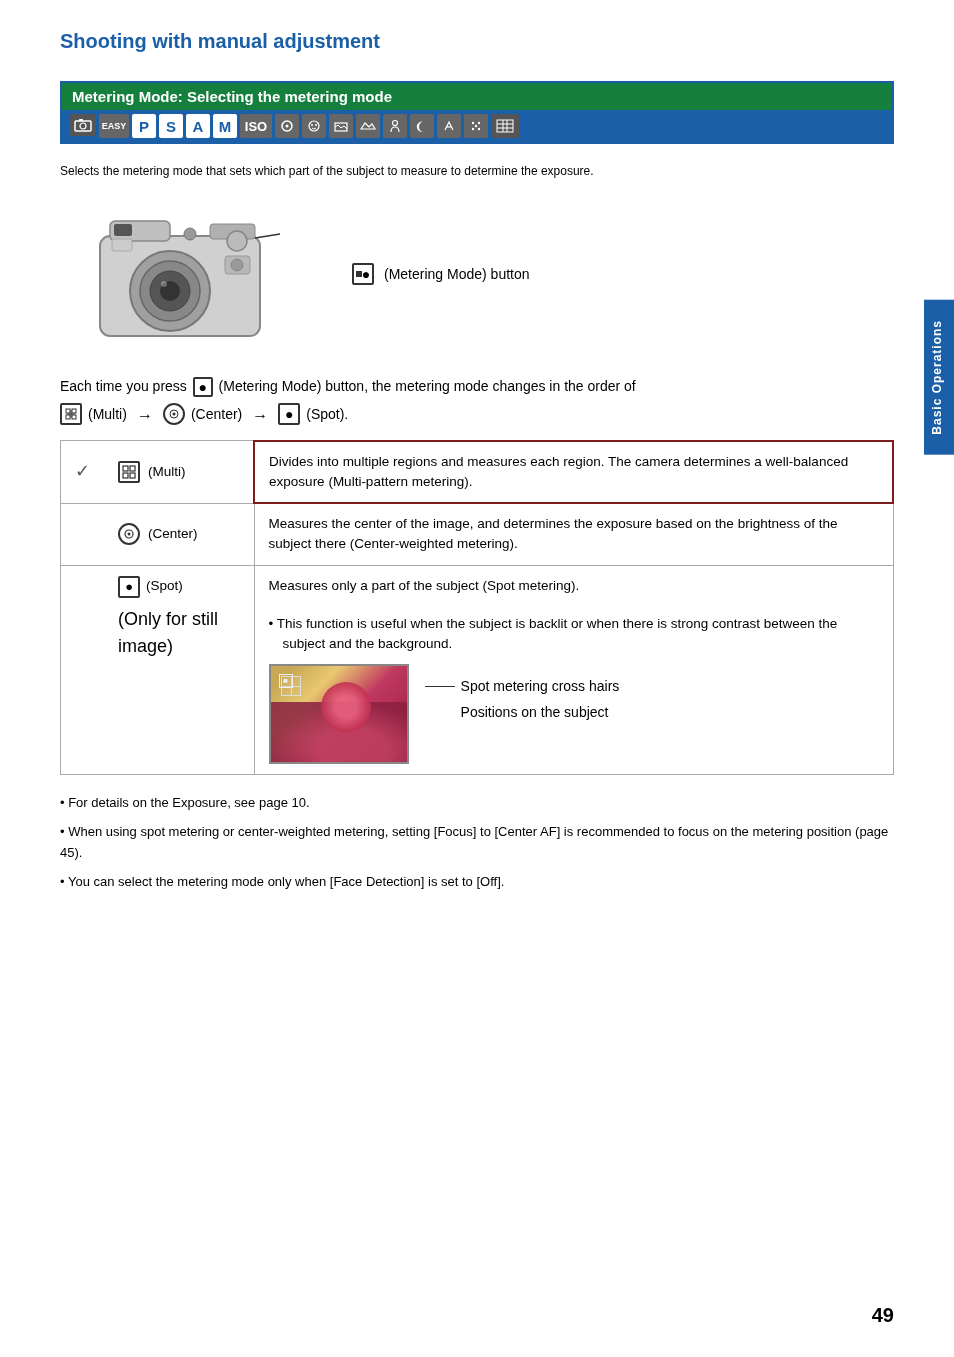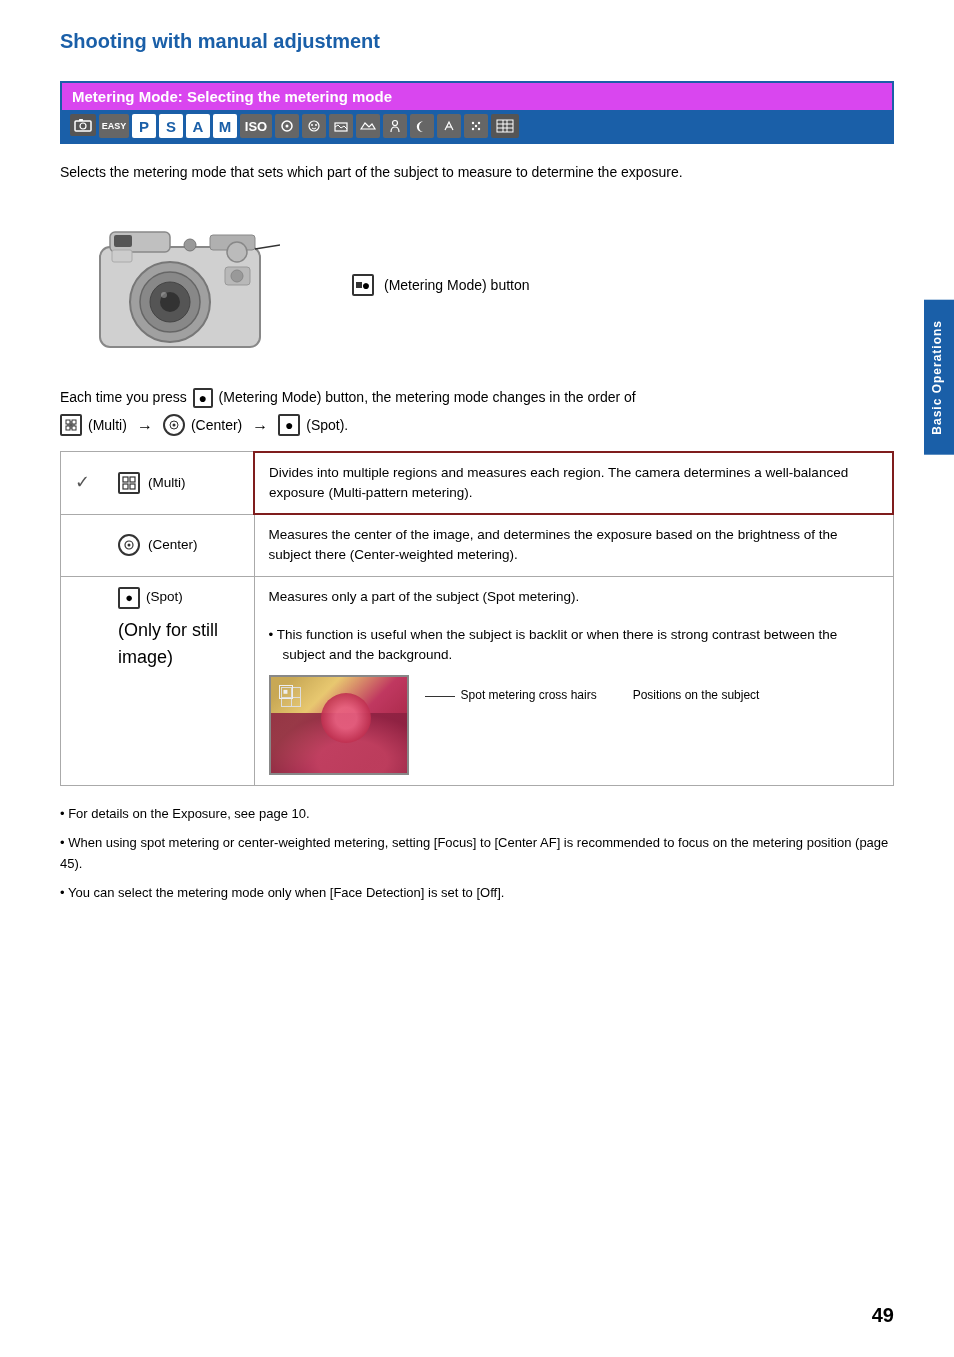--- a/index.html
+++ b/index.html
@@ -15,21 +15,21 @@
     }
 
     .page-title {
       color: #1a5fa8;
       font-size: 20px;
       font-weight: bold;
       margin-bottom: 28px;
     }
 
     .mode-box {
-      background: #d946ef;
+      background: #15803d;
       border: 2px solid #1a5fa8;
       margin-bottom: 18px;
     }
 
     .mode-box-title {
       color: #fff;
       font-weight: bold;
       font-size: 15px;
       padding: 5px 10px;
     }
@@ -54,23 +54,23 @@
       align-items: center;
       justify-content: center;
     }
 
     .mode-icon.p { background: #fff; color: #1a5fa8; font-weight: bold; font-size: 15px; }
     .mode-icon.s { background: #fff; color: #1a5fa8; font-weight: bold; font-size: 15px; }
     .mode-icon.a { background: #fff; color: #1a5fa8; font-weight: bold; font-size: 15px; }
     .mode-icon.m { background: #fff; color: #1a5fa8; font-weight: bold; font-size: 15px; }
 
     .intro-text {
-      margin-bottom: 24px;
+      margin-bottom: 16px;
       line-height: 1.5;
-      font-size: 14px;
+      font-size: 12px;
     }
 
     .camera-section {
       display: flex;
       align-items: center;
       margin-bottom: 24px;
       margin-left: 20px;
     }
 
     .metering-btn-label {
@@ -394,21 +394,21 @@
               <div style="position:absolute; top:10px; left:10px; width:20px; height:20px; border:1.5px solid #ddd; background:rgba(255,255,255,0.05);">
                 <div style="position:absolute; left:50%; top:0; bottom:0; width:1px; background:#ddd;"></div>
                 <div style="position:absolute; top:50%; left:0; right:0; height:1px; background:#ddd;"></div>
               </div>
 
               <div style="position:absolute; top:8px; left:8px; width:14px; height:14px; border:1px solid #eee; display:flex; align-items:center; justify-content:center;">
                 <span style="color:#eee; font-size:8px;">■</span>
               </div>
             </div>
           </div>
-          <div style="display:flex; flex-direction:row; font-size:12px; line-height:1.8; padding-top:10px;">
+          <div style="display:flex; flex-direction:column; font-size:14px; line-height:1.8; padding-top:10px;">
             <div style="display:flex; align-items:center; gap:6px;">
               <span style="display:block; width:30px; height:1px; background:#333;"></span>
               <span>Spot metering cross hairs</span>
             </div>
             <div style="margin-left:36px;">
               <span>Positions on the subject</span>
             </div>
           </div>
         </div>
       </td>

